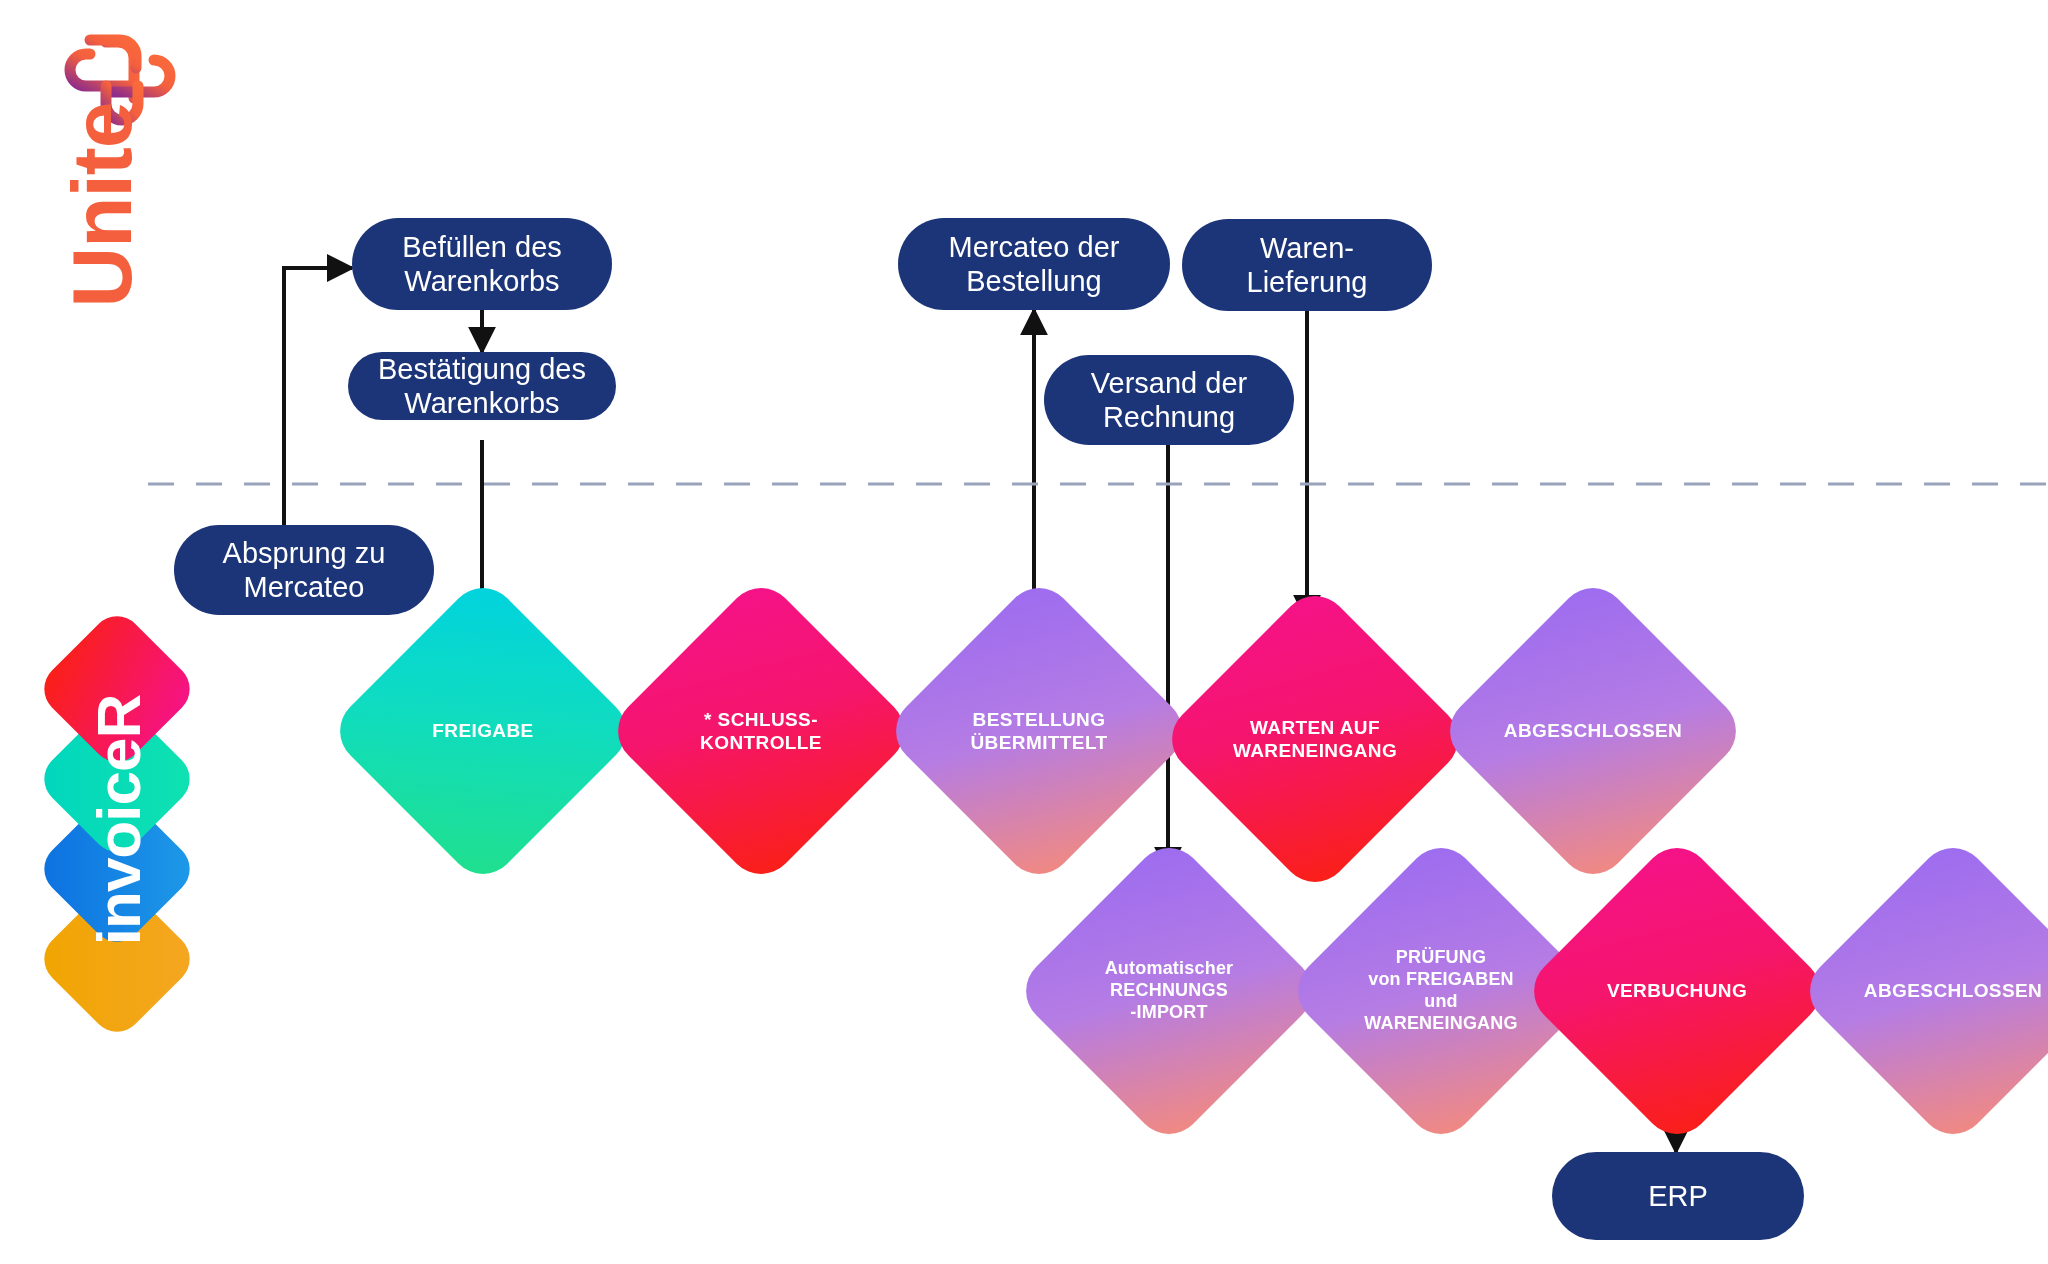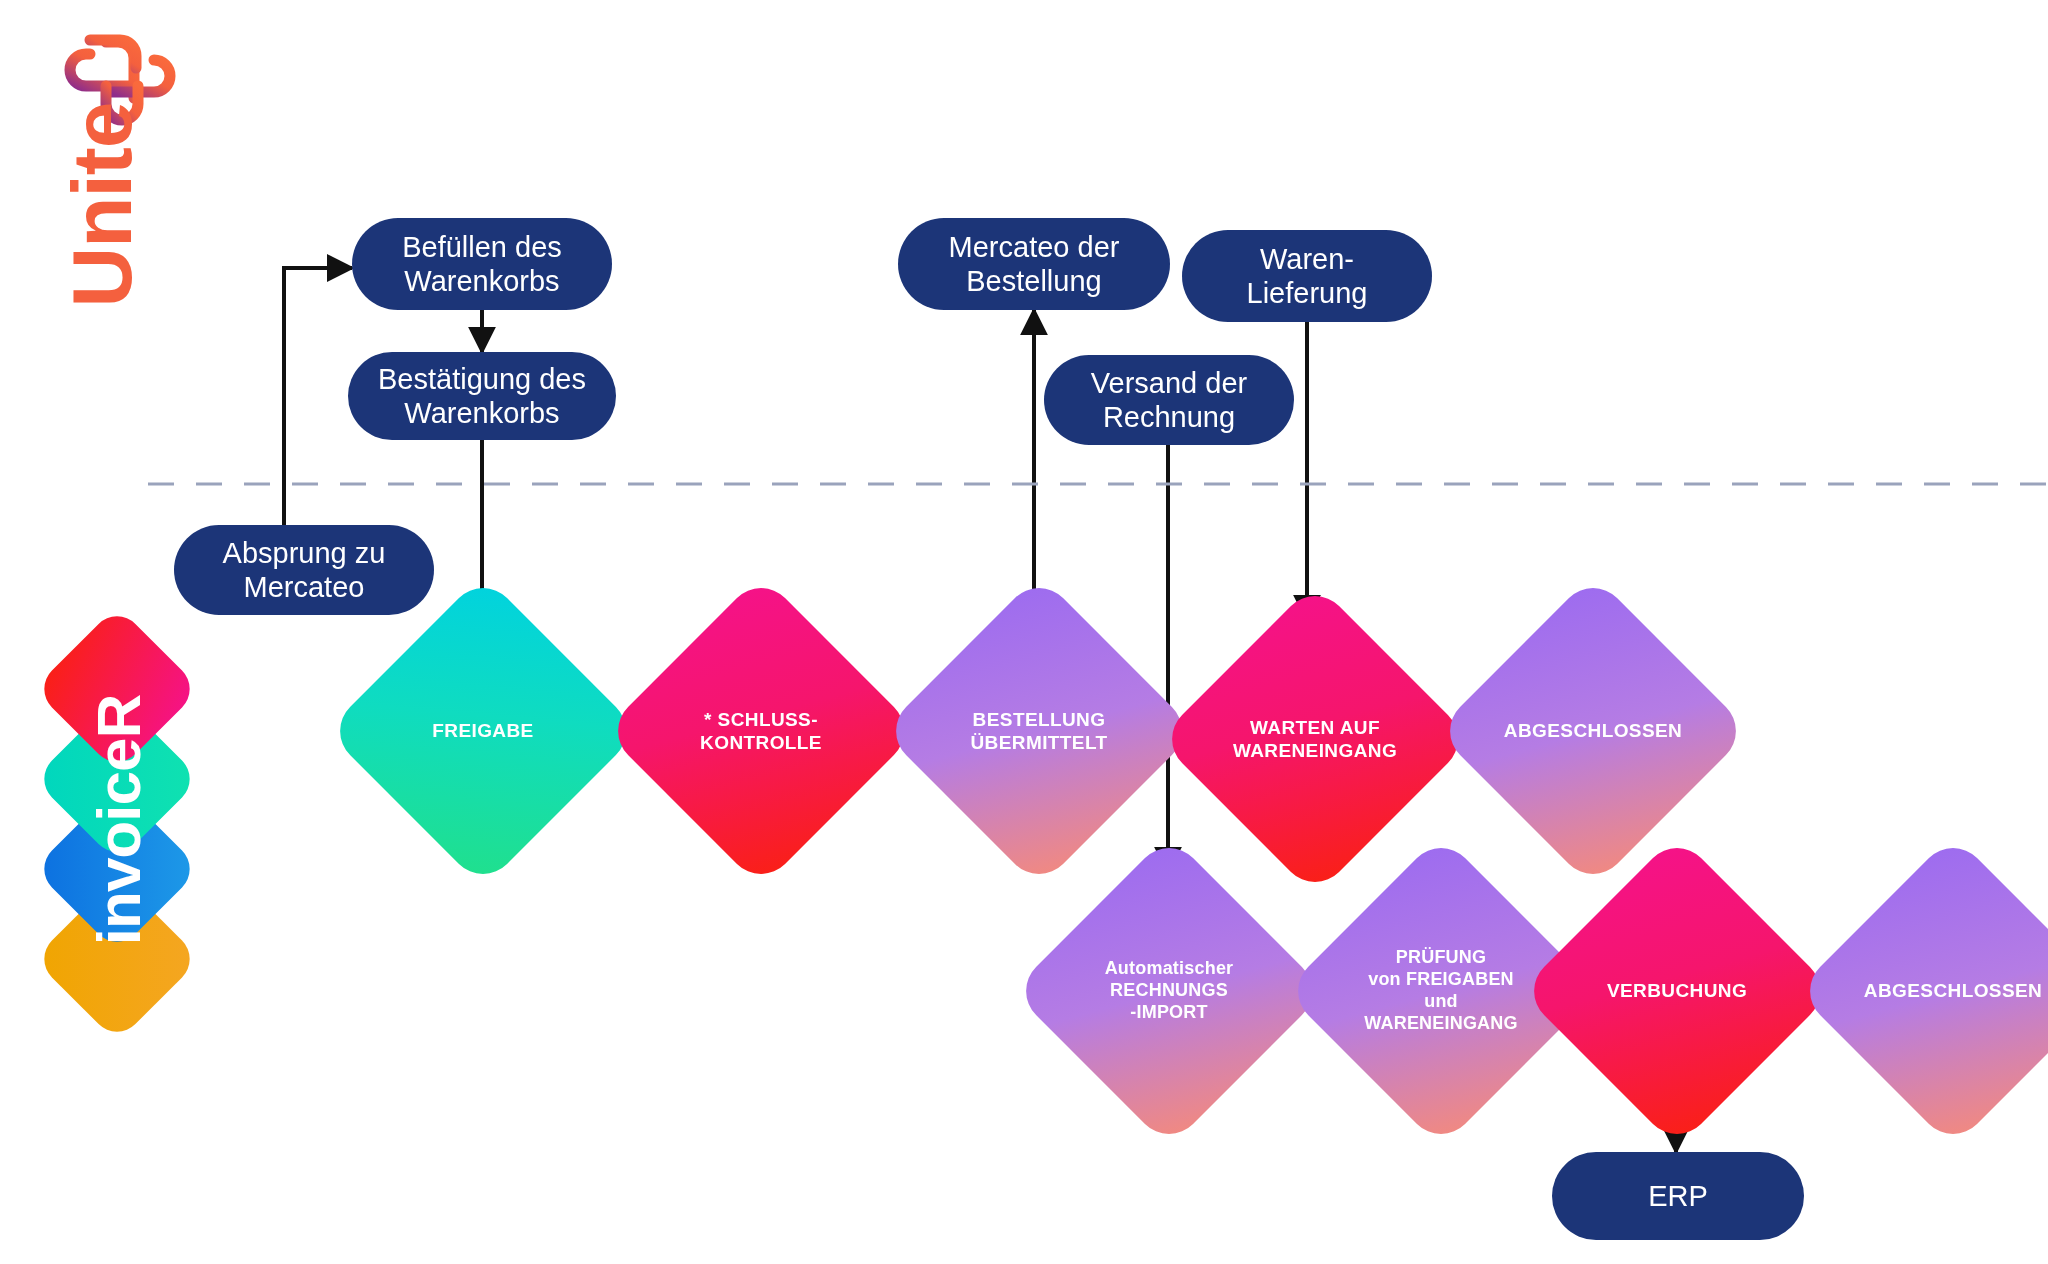--- a/index.html
+++ b/index.html
@@ -116,42 +116,42 @@
     <line x1="148" y1="484" x2="2048" y2="484" stroke="#9AA3BC" stroke-width="3" stroke-dasharray="26 22"></line>
   </svg>
 
   <div class="node pill" style="left:352px;top:218px;width:260px;height:92px;">
     <span>
       <span>Befüllen des</span><br>
       <span>Warenkorbs</span>
     </span>
   </div>
 
-  <div class="node pill" style="left:348px;top:352px;width:268px;height:88px;">
+  <div class="node pill" style="left:348px;top:352px;width:268px;height:68px;">
     <span>
       <span>Bestätigung des</span><br>
       <span>Warenkorbs</span>
     </span>
   </div>
 
   <div class="node pill" style="left:174px;top:525px;width:260px;height:90px;">
     <span>
       <span>Absprung zu</span><br>
       <span>Mercateo</span>
     </span>
   </div>
 
   <div class="node pill" style="left:898px;top:218px;width:272px;height:92px;">
     <span>
       <span>Mercateo der</span><br>
       <span>Bestellung</span>
     </span>
   </div>
 
-  <div class="node pill" style="left:1182px;top:230px;width:250px;height:92px;">
+  <div class="node pill" style="left:1182px;top:219px;width:250px;height:92px;">
     <span>Waren-Lieferung</span>
   </div>
 
   <div class="node pill" style="left:1552px;top:1152px;width:252px;height:88px;">
     <span>ERP</span>
   </div>
 
   <div class="node pill" style="left:1044px;top:355px;width:250px;height:90px;">
     <span>
       <span>Versand der</span><br>

